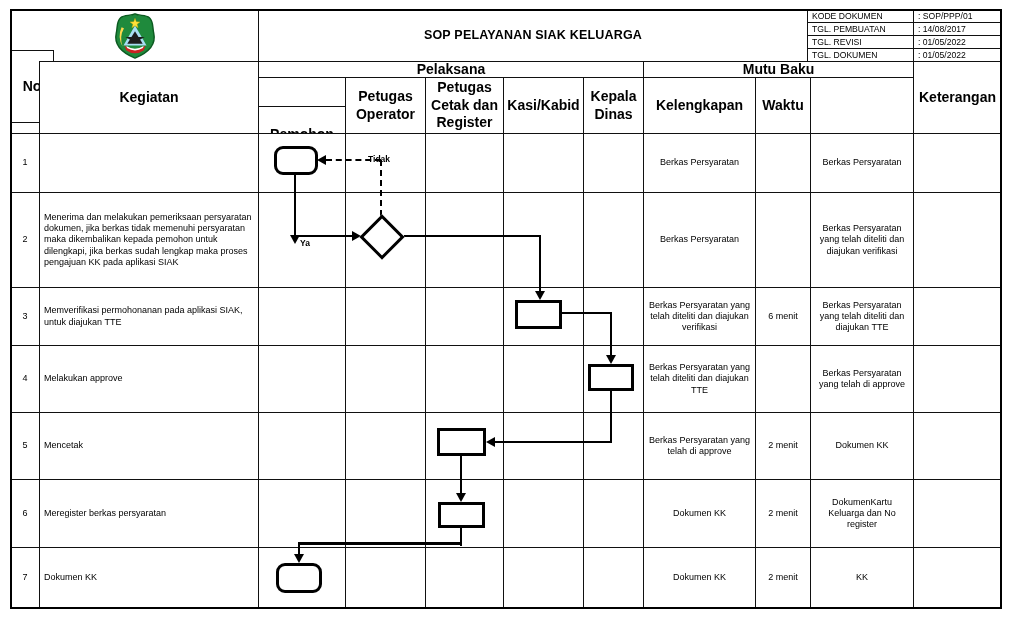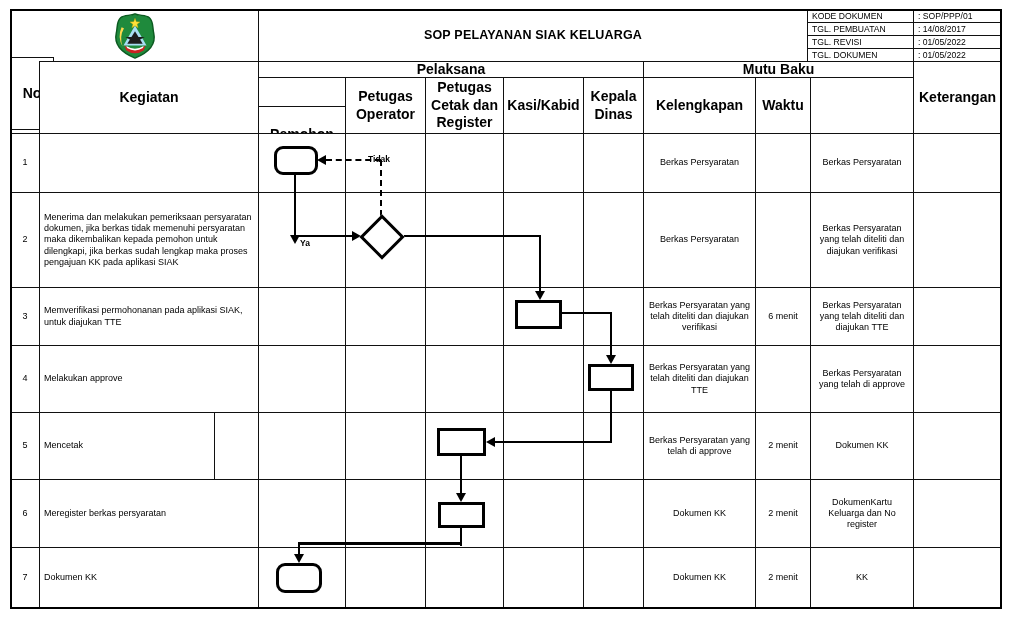--- a/index.html
+++ b/index.html
@@ -61,21 +61,21 @@
 
   <div class="cell info" style="left:797px;top:0;width:107px;height:14px;">KODE DOKUMEN</div>
   <div class="cell info" style="left:903px;top:0;width:89px;height:14px;">: SOP/PPP/01</div>
   <div class="cell info" style="left:797px;top:13px;width:107px;height:14px;">TGL. PEMBUATAN</div>
   <div class="cell info" style="left:903px;top:13px;width:89px;height:14px;">: 14/08/2017</div>
   <div class="cell info" style="left:797px;top:26px;width:107px;height:14px;">TGL. REVISI</div>
   <div class="cell info" style="left:903px;top:26px;width:89px;height:14px;">: 01/05/2022</div>
   <div class="cell info" style="left:797px;top:39px;width:107px;height:14px;">TGL. DOKUMEN</div>
   <div class="cell info" style="left:903px;top:39px;width:89px;height:14px;">: 01/05/2022</div>
 
-  <div class="cell b" style="left:0;top:48px;width:44px;height:73px;">No</div>
+  <div class="cell b" style="left:0;top:41px;width:44px;height:73px;">No</div>
   <div class="cell b" style="left:29px;top:52px;width:220px;height:73px;">Kegiatan</div>
   <div class="cell b" style="left:248px;top:52px;width:386px;height:17px;">Pelaksana</div>
   <div class="cell b" style="left:633px;top:52px;width:271px;height:17px;">Mutu Baku</div>
   <div class="cell b" style="left:903px;top:52px;width:89px;height:73px;">Keterangan</div>
   <div class="cell b" style="left:248px;top:68px;width:88px;height:57px;margin-top:29px;">Pemohon</div>
   <div class="cell b" style="left:335px;top:68px;width:81px;height:57px;">Petugas Operator</div>
   <div class="cell b" style="left:415px;top:68px;width:79px;height:57px;">Petugas Cetak dan Register</div>
   <div class="cell b" style="left:493px;top:68px;width:81px;height:57px;">Kasi/Kabid</div>
   <div class="cell b" style="left:573px;top:68px;width:61px;height:57px;">Kepala Dinas</div>
   <div class="cell b" style="left:633px;top:68px;width:113px;height:57px;">Kelengkapan</div>
@@ -121,21 +121,21 @@
   <div class="cell" style="left:248px;top:336px;width:88px;height:68px;"></div>
   <div class="cell" style="left:335px;top:336px;width:81px;height:68px;"></div>
   <div class="cell" style="left:415px;top:336px;width:79px;height:68px;"></div>
   <div class="cell" style="left:493px;top:336px;width:81px;height:68px;"></div>
   <div class="cell" style="left:573px;top:336px;width:61px;height:68px;"></div>
   <div class="cell" style="left:633px;top:336px;width:113px;height:68px;">Berkas Persyaratan yang telah diteliti dan diajukan TTE</div>
   <div class="cell" style="left:800px;top:336px;width:104px;height:68px;">Berkas Persyaratan yang telah di approve</div>
   <div class="cell" style="left:903px;top:336px;width:89px;height:68px;"></div>
 
   <div class="cell" style="left:0;top:403px;width:30px;height:68px;">5</div>
-  <div class="cell left" style="left:29px;top:403px;width:176px;height:68px;">Mencetak</div>
+  <div class="cell left" style="left:29px;top:403px;width:220px;height:68px;">Mencetak</div>
   <div class="cell" style="left:248px;top:403px;width:88px;height:68px;"></div>
   <div class="cell" style="left:335px;top:403px;width:81px;height:68px;"></div>
   <div class="cell" style="left:415px;top:403px;width:79px;height:68px;"></div>
   <div class="cell" style="left:493px;top:403px;width:81px;height:68px;"></div>
   <div class="cell" style="left:573px;top:403px;width:61px;height:68px;"></div>
   <div class="cell" style="left:633px;top:403px;width:113px;height:68px;">Berkas Persyaratan yang telah di approve</div>
   <div class="cell" style="left:745px;top:403px;width:56px;height:68px;">2 menit</div>
   <div class="cell" style="left:800px;top:403px;width:104px;height:68px;">Dokumen KK</div>
   <div class="cell" style="left:903px;top:403px;width:89px;height:68px;"></div>
 

